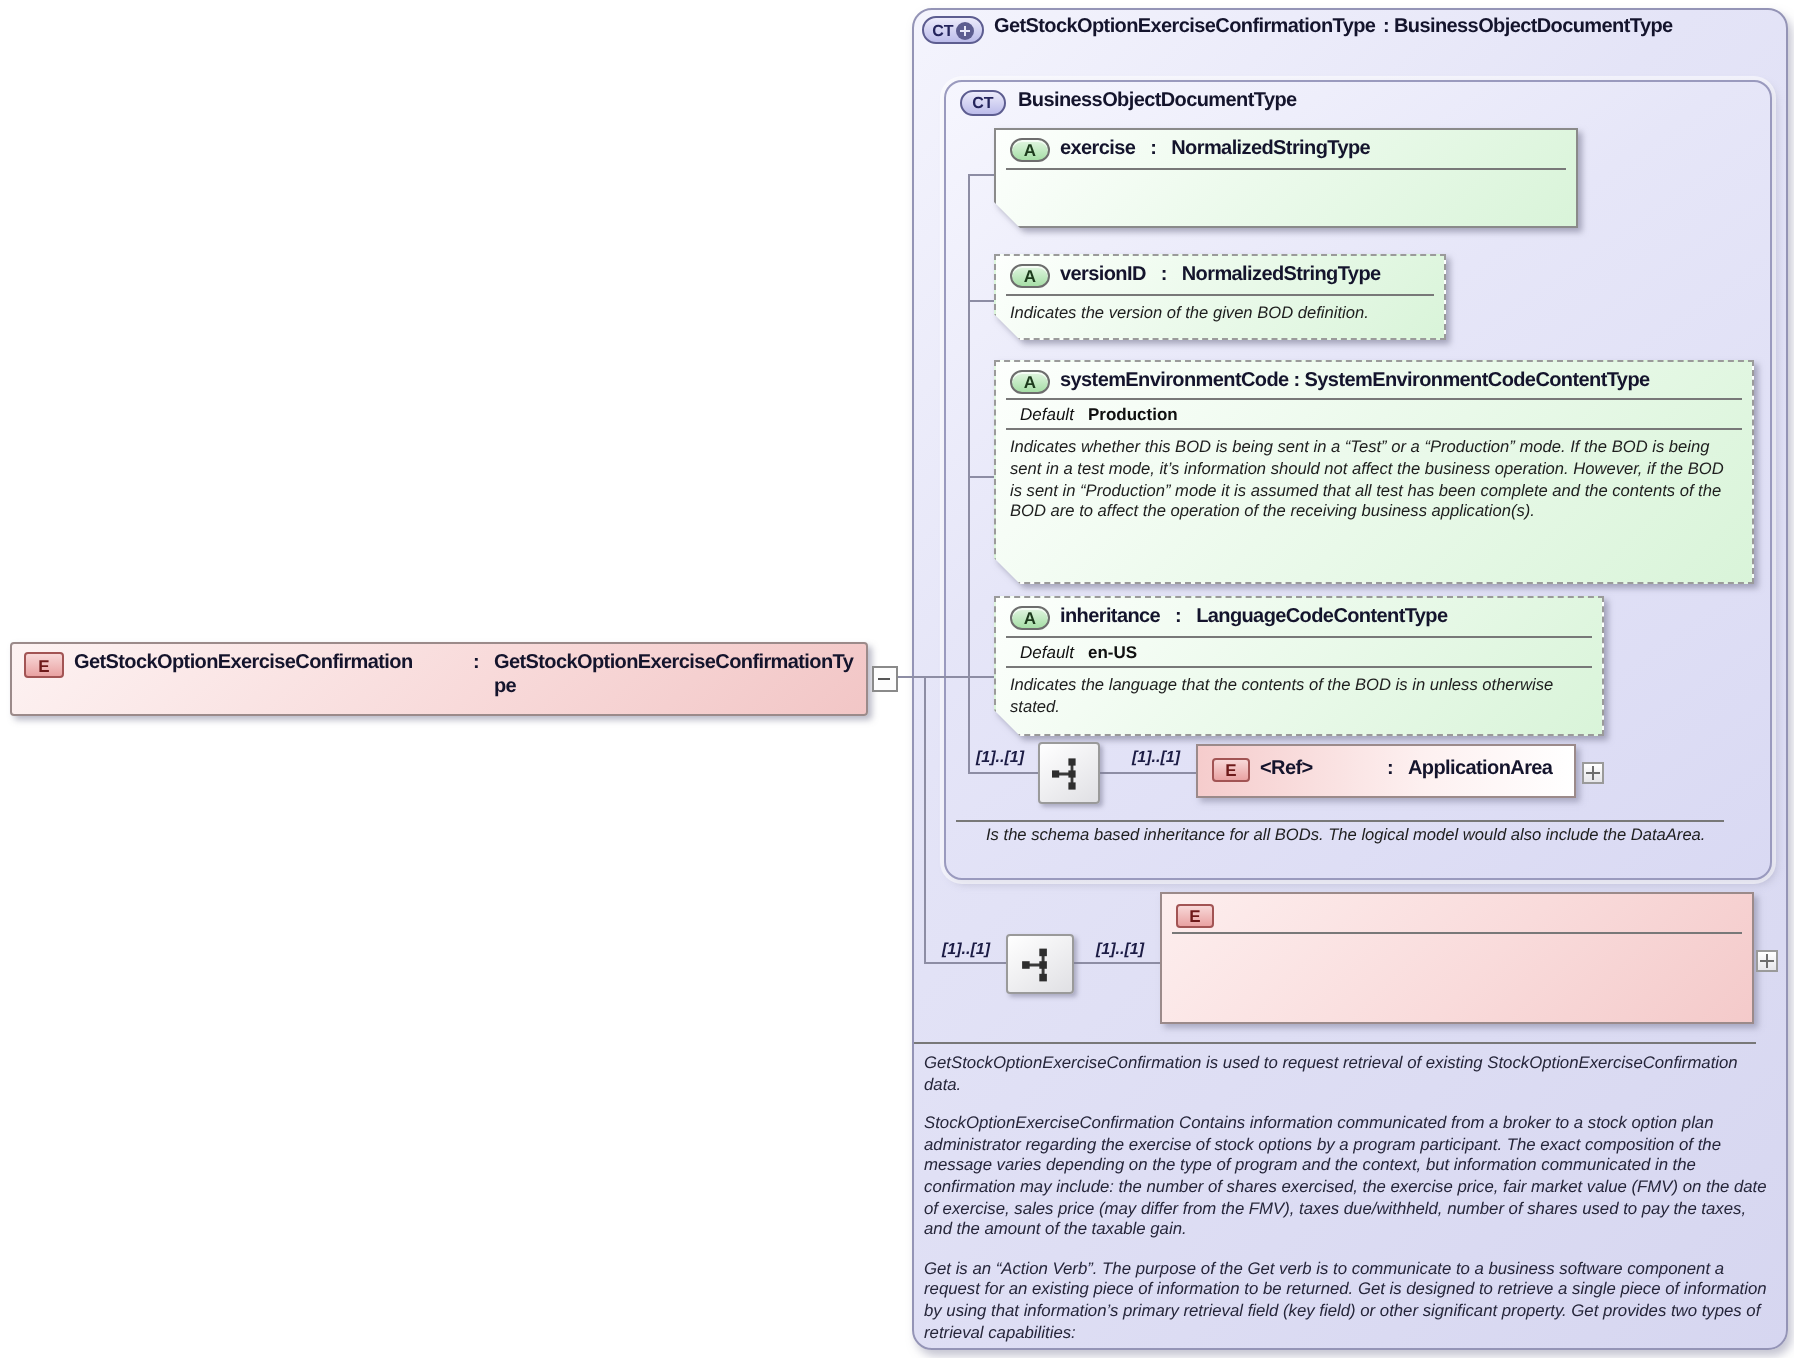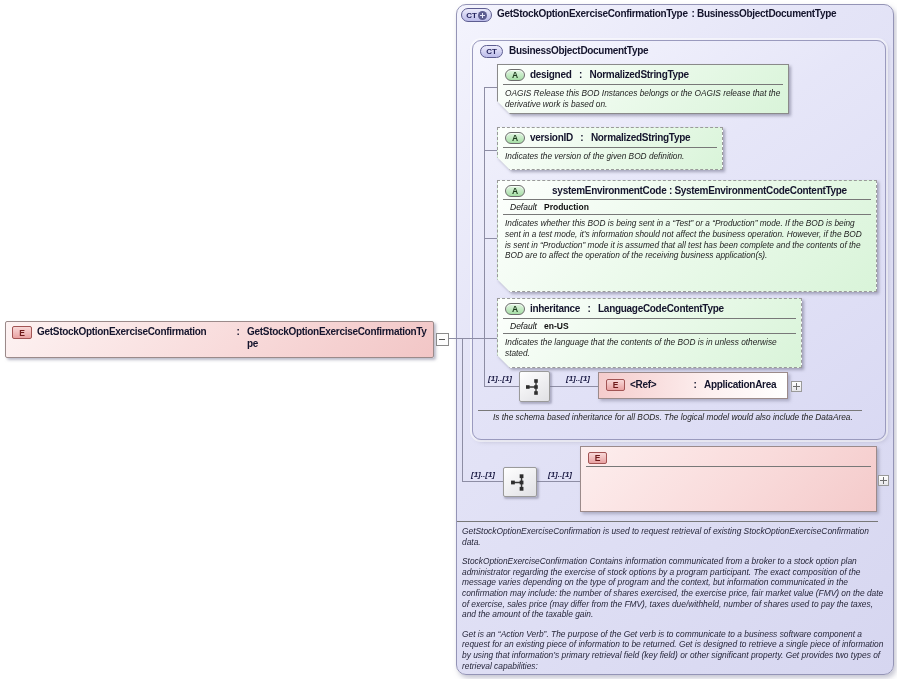--- a/index.html
+++ b/index.html
@@ -64,21 +64,21 @@
     background:linear-gradient(135deg,#fdfffd 0%,#ecfaec 45%,#d9f4d9 100%);
     border:1px dashed #9a9a9a;
     clip-path:polygon(0 0,100% 0,100% 100%,13px 100%,0 calc(100% - 13px));}
   .attr.solid{border:1px solid #8a8a8a;}
   .sepline{height:1px;background:#787878;margin:0 5px;}
   .defrow{display:flex;padding:2px 7px;font-size:8.5px;color:#101010;
     border-top:1px solid #787878;border-bottom:1px solid #787878;margin:0 5px;align-items:baseline;}
   .def-label{font-style:italic;width:34px;flex:none;}
   .def-value{font-weight:bold;letter-spacing:0;}
   .ann{font-style:italic;font-size:8.3px;line-height:10.8px;color:#1e1e1e;padding:3px 7px 5px 7px;}
-  .t-center{flex:1;text-align:center;word-break:break-all;}
+  .t-center{flex:1;text-align:left;word-break:break-all;}
 
   
   .seq{position:absolute;display:flex;align-items:center;justify-content:center;
     border:1px solid #9a9a9a;border-radius:2px;z-index:5;
     background:linear-gradient(145deg,#ffffff,#e0e0e4);box-shadow:1.5px 1.5px 2px rgba(120,120,145,.5);}
   .card{position:absolute;font-size:8px;font-style:italic;font-weight:bold;color:#1c1c45;z-index:5;}
 
   
   .inner-ann{left:493px;top:412px;width:388px;font-style:italic;font-size:8.3px;
     line-height:10.8px;color:#1e1e1e;z-index:5;}
@@ -128,26 +128,25 @@
     <span>CT</span>
   </div>
   <div class="abs hdr" style="left:509px;top:45px;width:360px;">
     <span>BusinessObjectDocumentType</span>
   </div>
 
   <div class="shadowwrap" style="left:497px;top:64px;width:292px;height:50px;">
     <div class="attr solid">
       <div class="trow" style="padding:4px 7px 3px 7px;">
         <span class="pill icon-a">A</span>
-        <span>designed</span>
+        <span>exercise</span>
           <span class="t-sep"> : </span>
           <span>NormalizedStringType</span>
       </div>
       <div class="sepline"></div>
-      <div class="ann">OAGIS Release this BOD Instances belongs or the OAGIS release that the derivative work is based on.</div>
     </div>
   </div>
 
   <div class="shadowwrap" style="left:497px;top:127px;width:226px;height:43px;">
     <div class="attr">
       <div class="trow" style="padding:4px 7px 3px 7px;">
         <span class="pill icon-a">A</span>
         <span>versionID</span>
           <span class="t-sep"> : </span>
           <span>NormalizedStringType</span>

